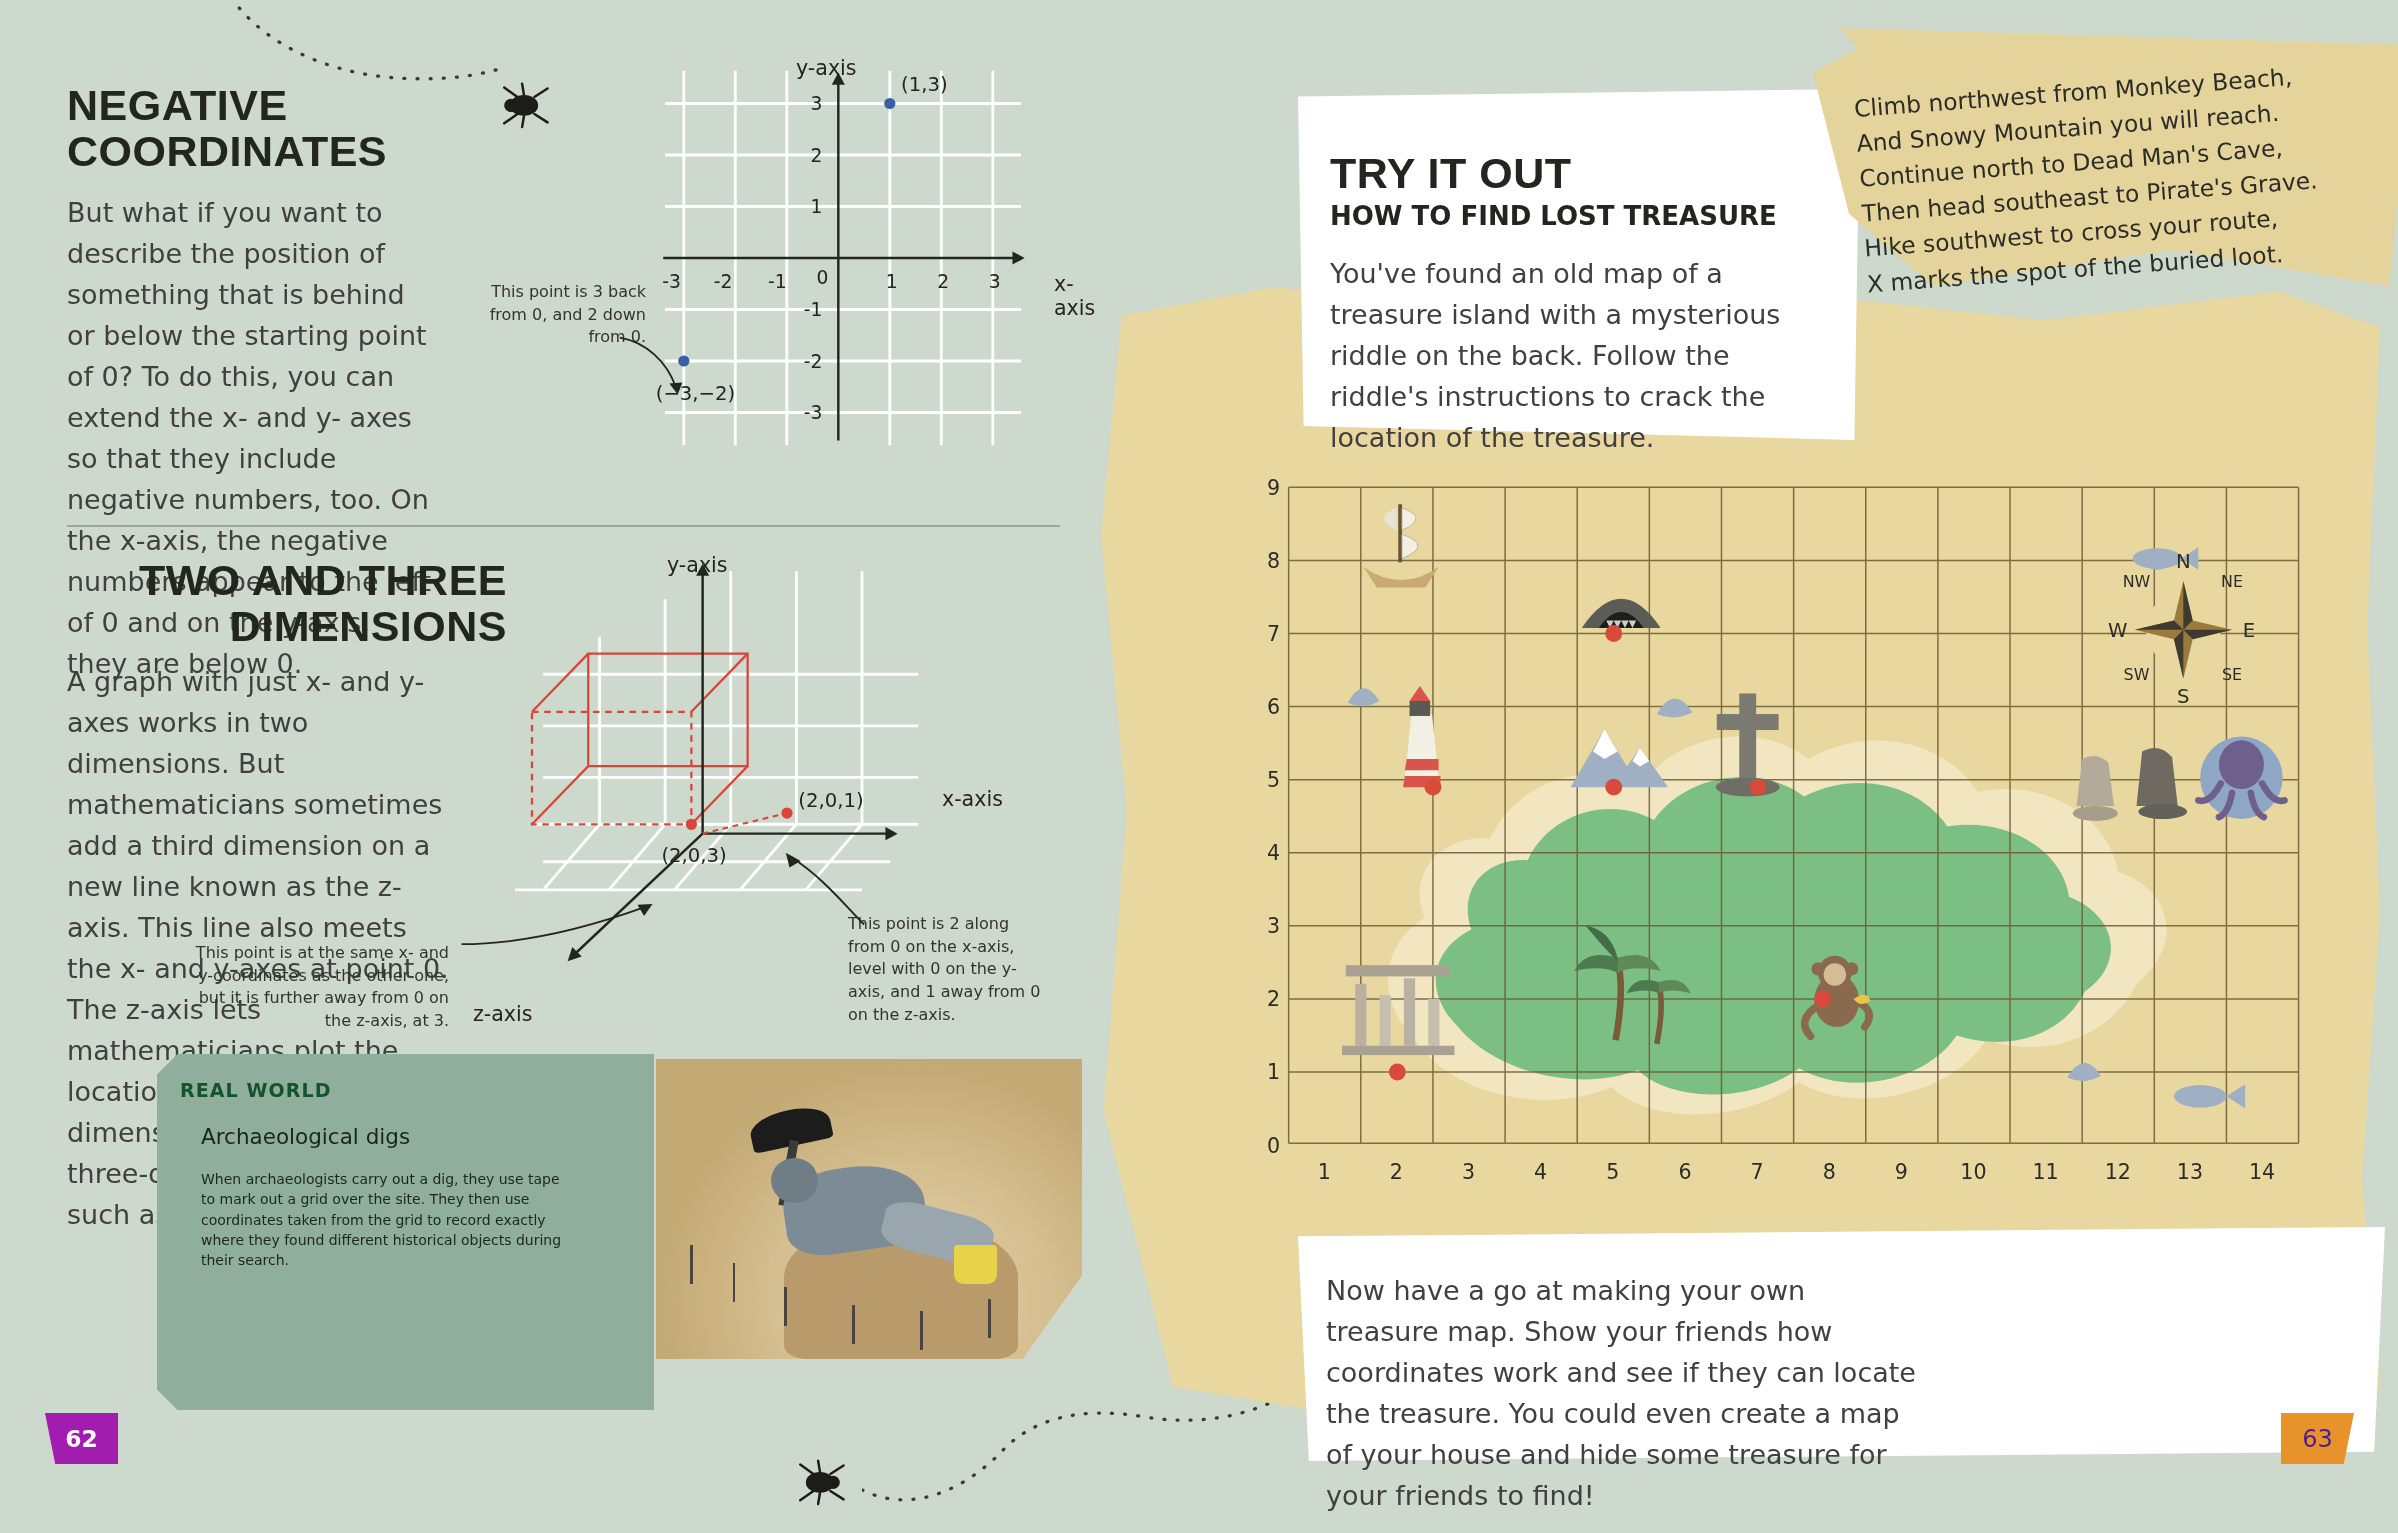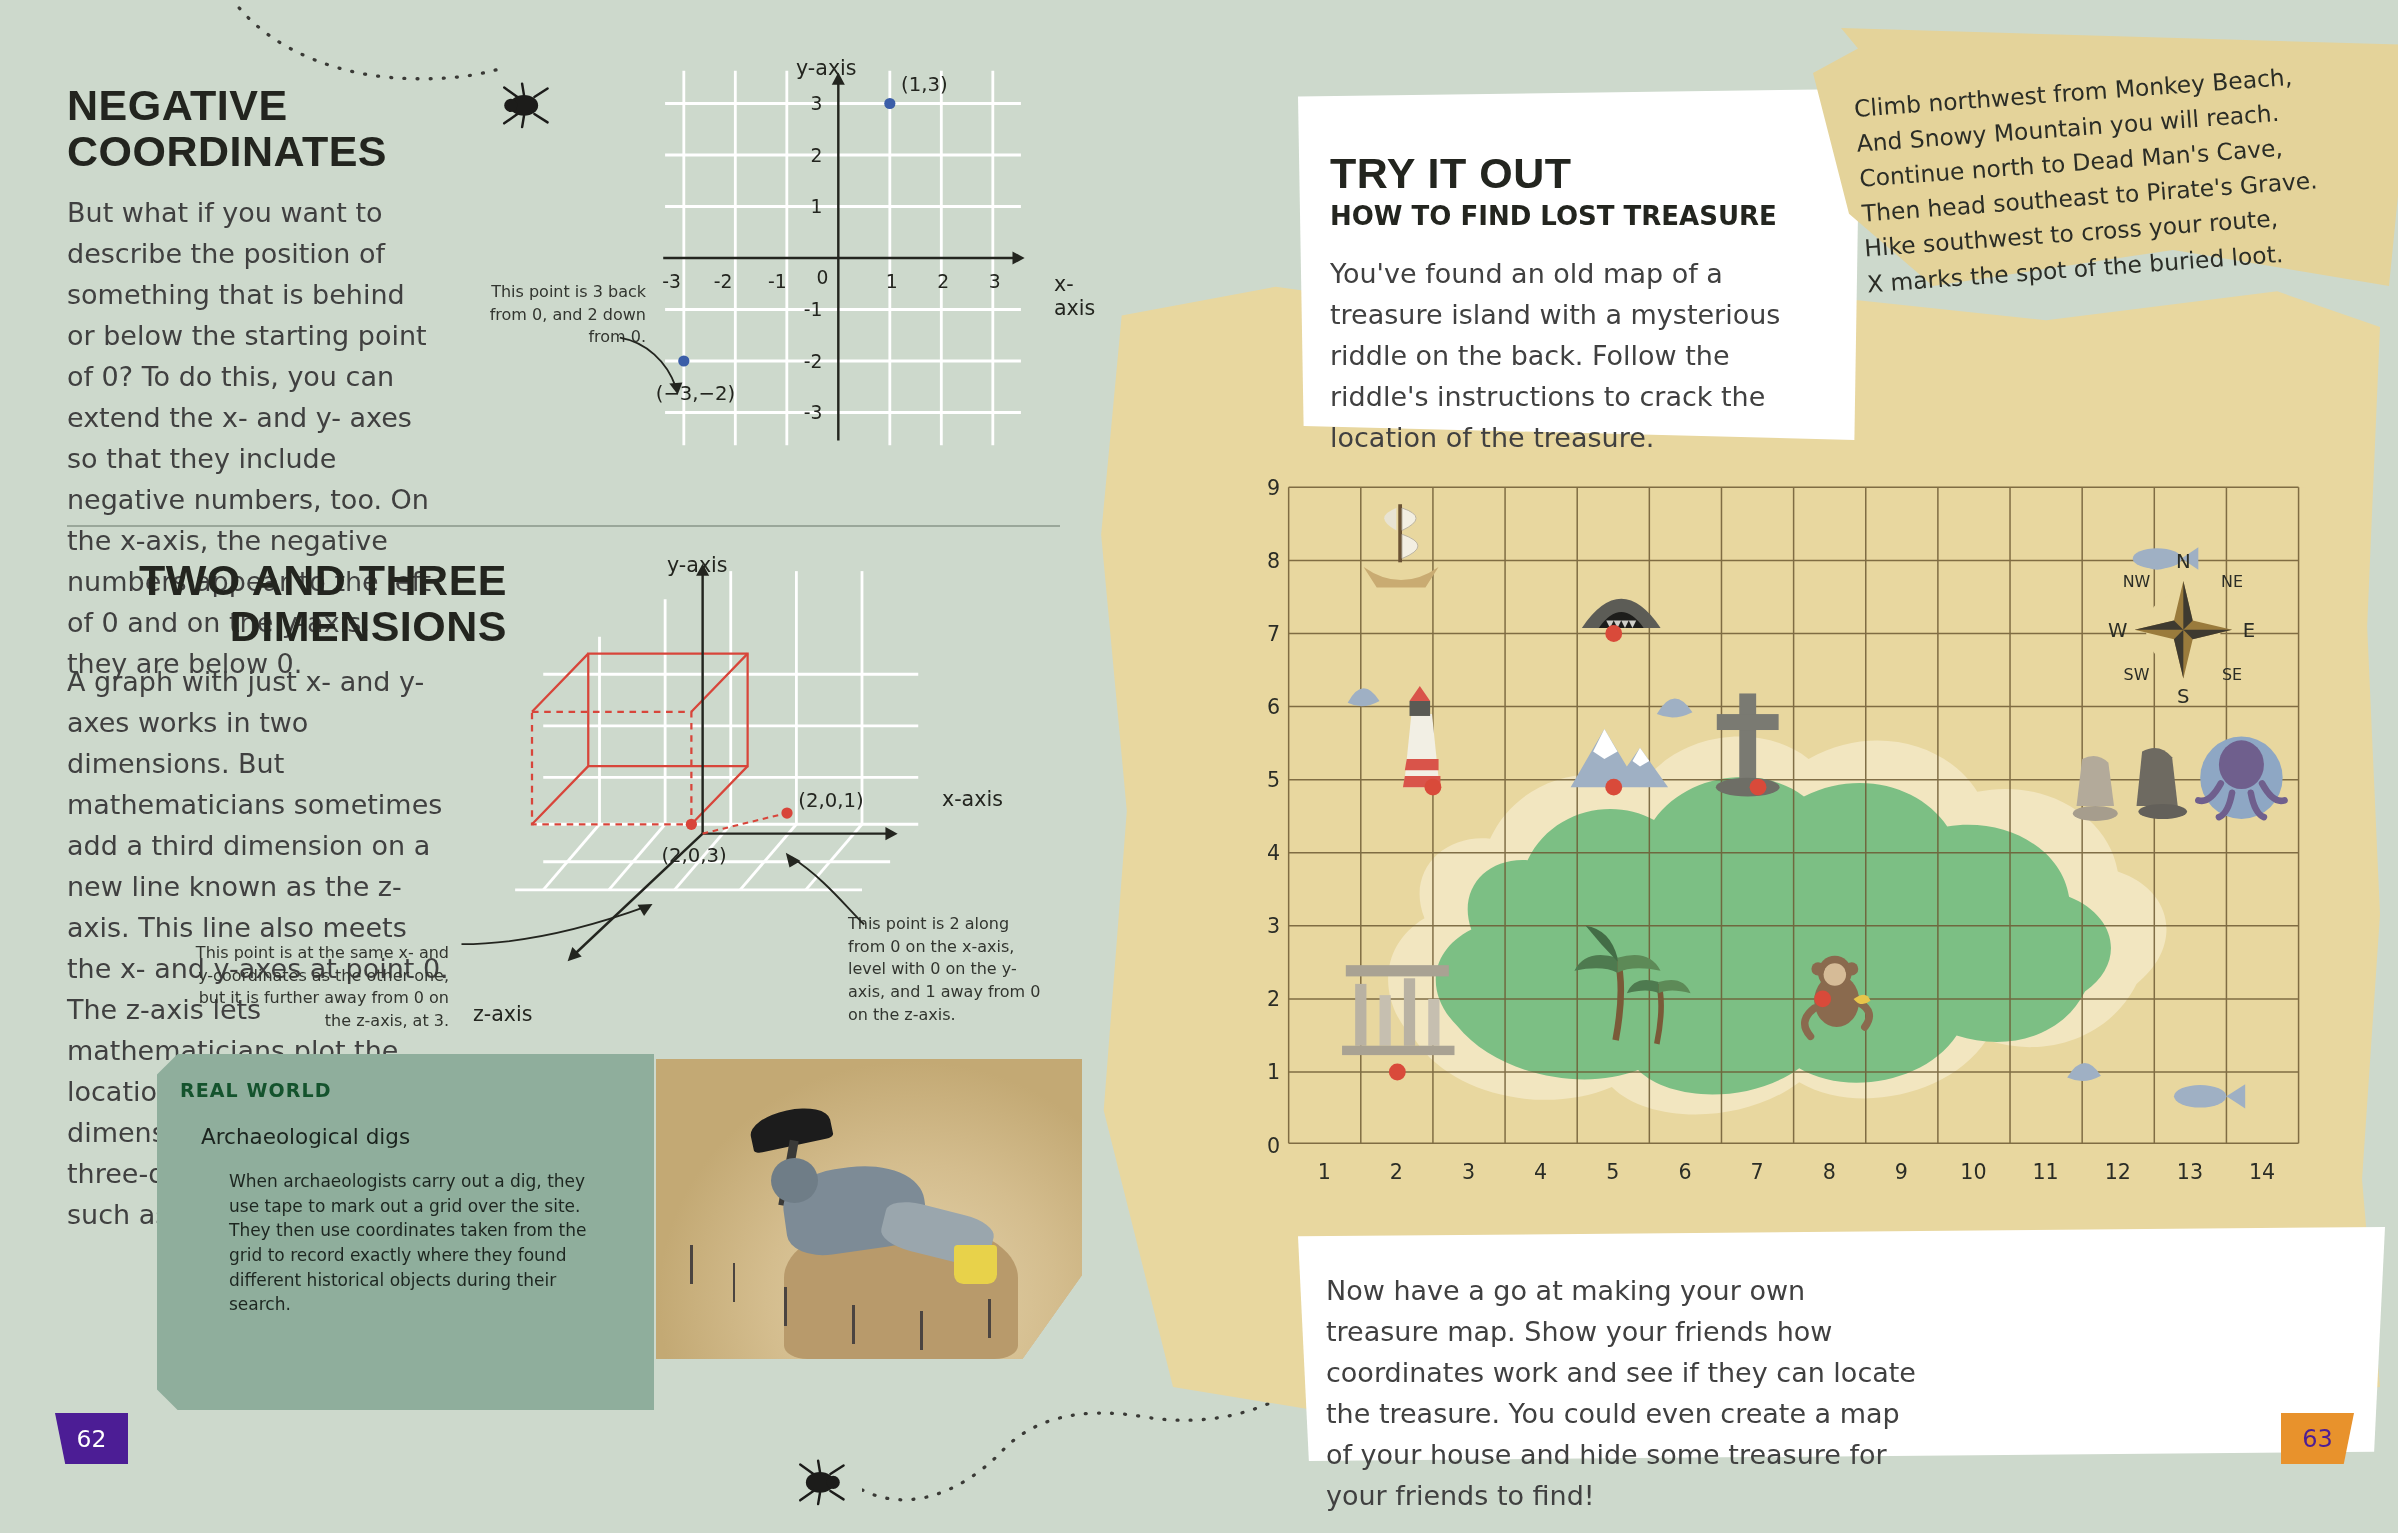--- a/index.html
+++ b/index.html
@@ -21,24 +21,23 @@
     line-height:1.08;
     letter-spacing:0.5px;
     color:#23251f;
   }
   .body{
     font-size:27px;
     line-height:1.52;
     color:#404040;
   }
   .small{
-    font-size:17px;
+    font-size:14px;
     line-height:1.45;
     color:#32352f;
-    margin-left:28px;
   }
   .tiny{
     font-size:16px;
     line-height:1.42;
     color:#32352f;
   }
 
   
   #left-col{position:absolute;left:0;top:0;width:1106px;height:1534px;}
 
@@ -101,22 +100,22 @@
   #photo .bucket{position:absolute;left:70%;top:62%;width:10%;height:13%;background:#e8d24a;border-radius:3.7px 3.7px 9.4px 9.4px;}
   #photo .umbrella{position:absolute;left:22%;top:17%;width:19%;height:12%;background:#1c1c1c;border-radius:50% 50% 10% 10%;transform:rotate(-12deg);}
   #photo .pole{position:absolute;left:30%;top:27%;width:2%;height:22%;background:#3a3a38;transform:rotate(10deg);}
   .peg{position:absolute;width:2.8px;height:39px;background:#4b4440;}
 
   
   .dots{position:absolute;}
 
   
   #pagenum-left{
-    position:absolute;left:55px;top:1413px;width:73px;height:51px;
-    background:#4c1d95;color:#ffffff;font-size:23.4px;font-weight:400;
+    position:absolute;left:45px;top:1413px;width:73px;height:51px;
+    background:#a21caf;color:#ffffff;font-size:23.4px;font-weight:700;
     display:flex;align-items:center;justify-content:center;
     clip-path:polygon(0 0, 100% 0, 100% 100%, 14% 100%);
   }
   #pagenum-right{
     position:absolute;right:45px;top:1413px;width:73px;height:51px;
     background:#e8922c;color:#4c1d95;font-size:24px;font-weight:400;
     display:flex;align-items:center;justify-content:center;
     clip-path:polygon(0 0, 100% 0, 86% 100%, 0 100%);
   }
 

